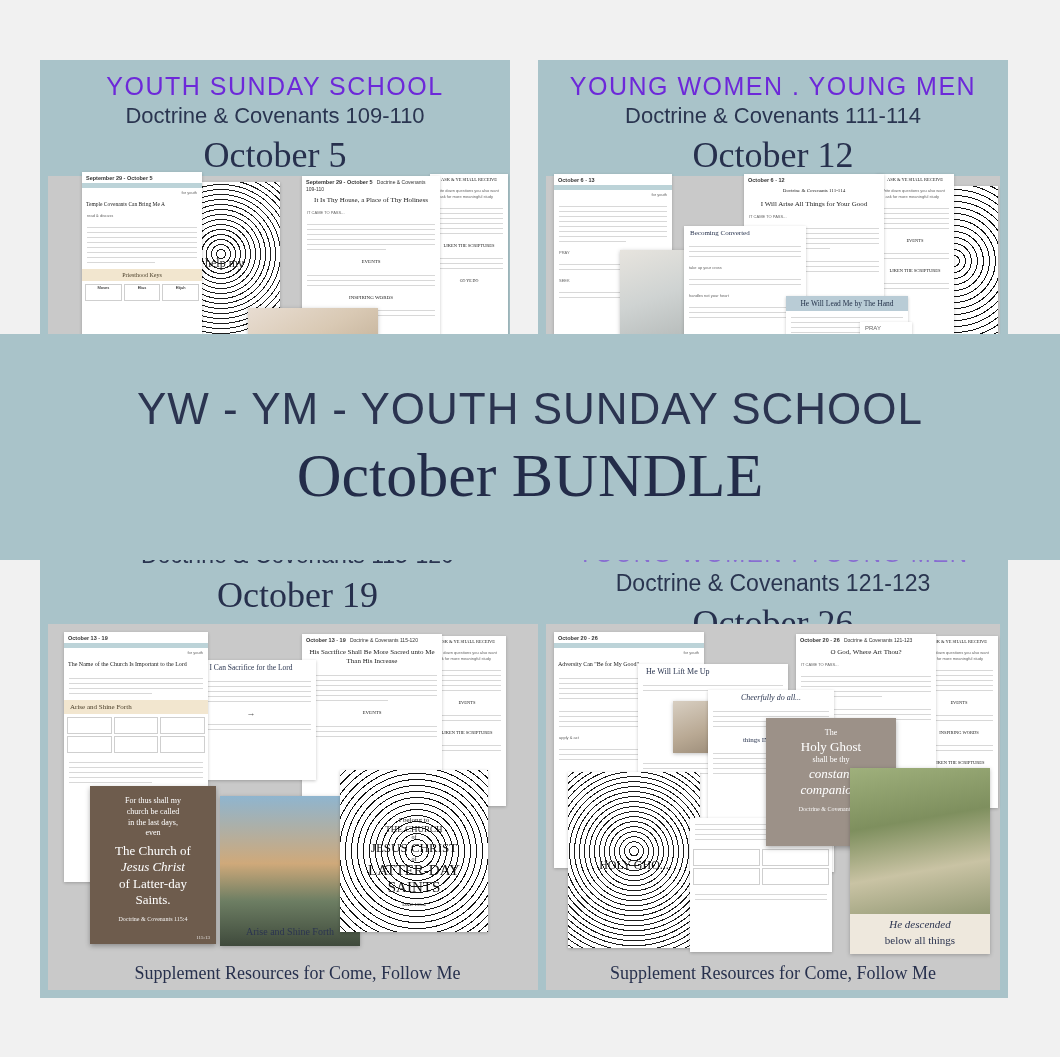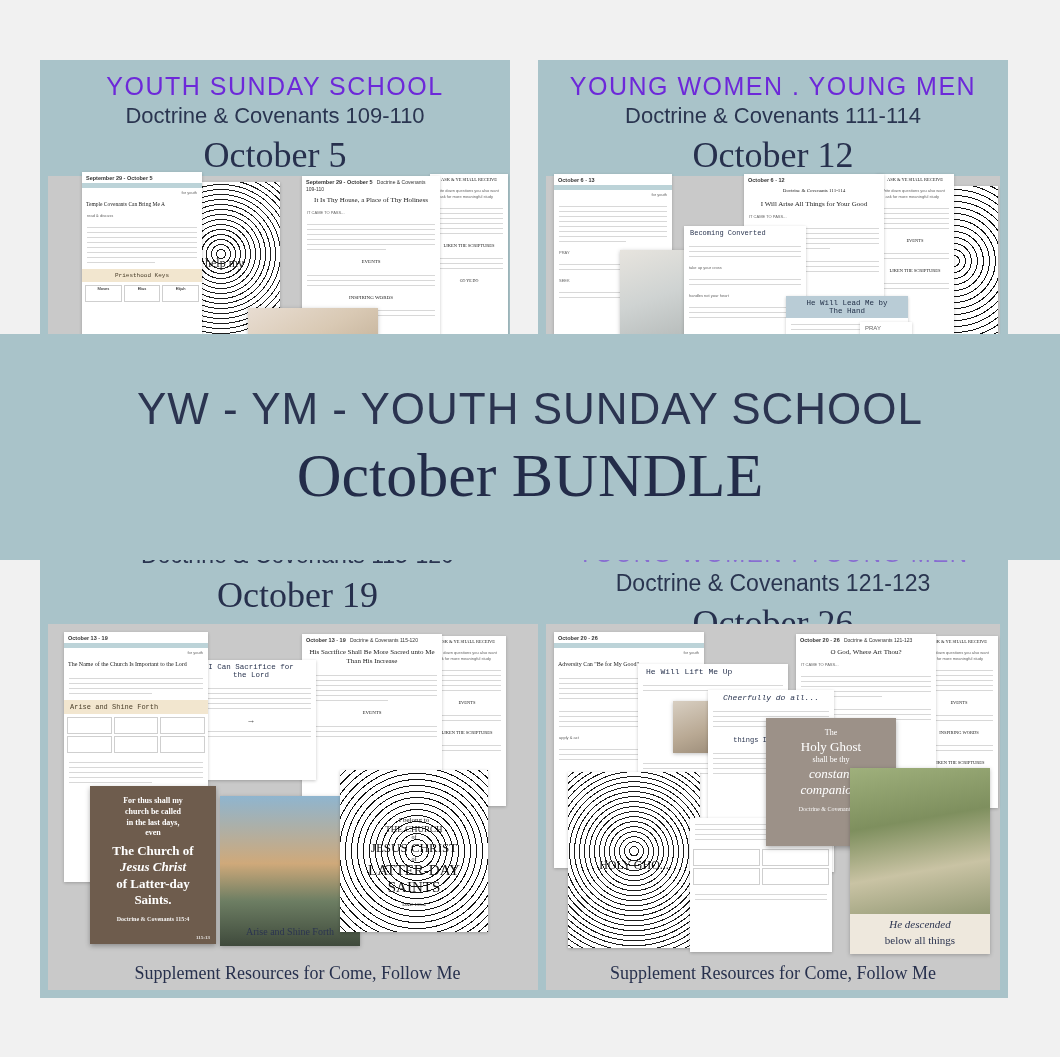--- a/index.html
+++ b/index.html
@@ -122,21 +122,21 @@
   .boxgrid {
     display: grid;
     gap: 2px;
     padding: 3px;
   }
   .boxgrid div {
     border: 1px solid #cfcfcf;
     height: 15px;
   }
   .blockhdr {
-    font-family: Liberation Mono, monospace;
+    font-family: Liberation Serif, serif;
     font-size: 7px;
     text-align: center;
     padding: 3px 14px;
     color: #2a3550;
   }
   .blockhdr.blue { background: #b9ccd6; color: #24324a; }
   .blockhdr.tan  { background: #f2e6cf; color: #4a3f2a; }
 
   
   .swirl {
@@ -529,21 +529,21 @@
       </div>
       <div class="lines">
           <i></i>
           <i></i>
           <i></i>
           <i></i>
           <i class="short"></i>
         </div>
     </div>
 
-    <div class="qcard brown" style="left:50px; top:258px; width:126px; height:158px;font-weight:bold;">
+    <div class="qcard brown" style="left:50px; top:258px; width:126px; height:158px;">
       <div class="q-sm">For thus shall my</div>
       <div class="q-sm">church be called</div>
       <div class="q-sm">in the last days,</div>
       <div class="q-sm">even</div>
       <div class="q-big" style="margin-top:4px;">The Church of</div>
       <div class="q-big q-it">Jesus Christ</div>
       <div class="q-big">of Latter-day</div>
       <div class="q-big">Saints.</div>
       <div class="q-ref">Doctrine &amp; Covenants 115:4</div>
       <div style="position:absolute;right:6px;bottom:4px;font-size:5px;opacity:.8;">115:13</div>

